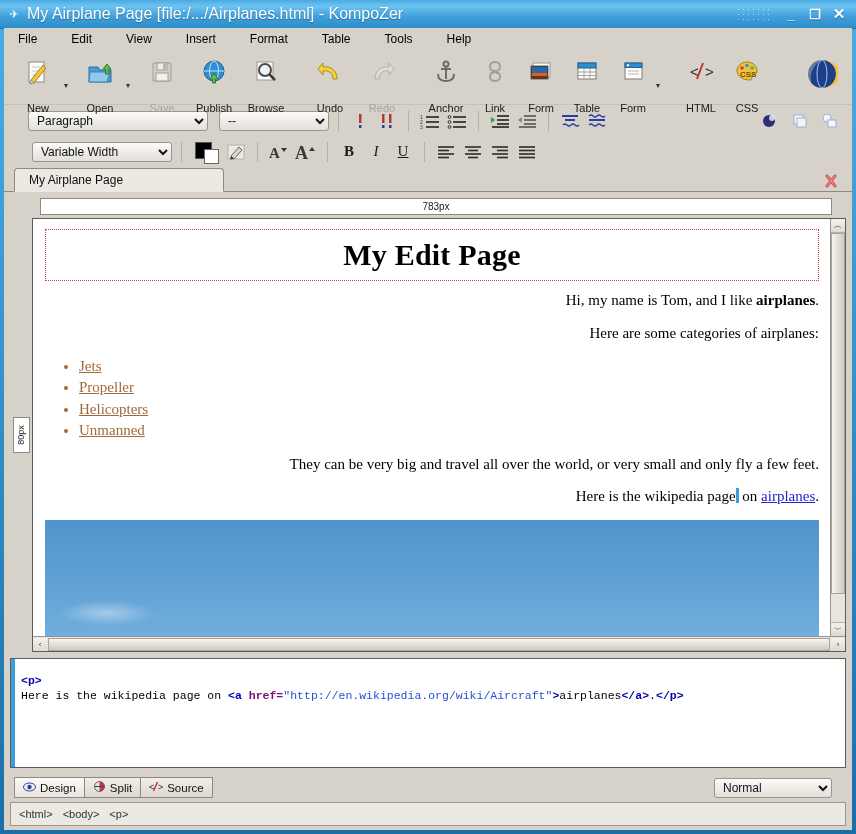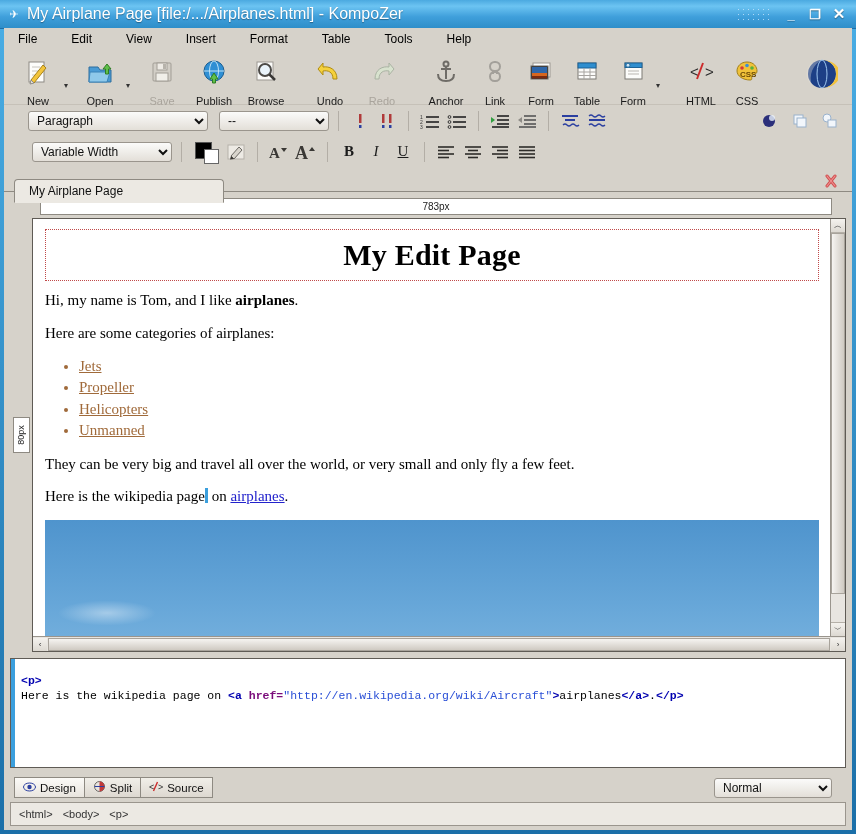--- a/index.html
+++ b/index.html
@@ -66,21 +66,21 @@
     background:#d6d2ca;
     border-bottom:1px solid #c6c1b8;
     position:relative;
   }
   .tb{
     width:52px;display:flex;flex-direction:column;align-items:center;
     padding-top:3px;
   }
   .tb.narrow{width:46px;}
   .tb .glyph{height:30px;display:flex;align-items:flex-end;justify-content:center;}
-  .tb .lab{font-size:11px;color:#1a1a1a;margin-top:10px;}
+  .tb .lab{font-size:11px;color:#1a1a1a;margin-top:17px;}
   .tb.disabled .lab{color:#a9a49c;}
   .tb-arrow{
     width:10px;align-self:center;margin-top:14px;
     font-size:8px;color:#333;
   }
   .tb-sep{width:12px;}
   .globe-right{position:absolute;right:14px;top:8px;}
   
   .fbar{
     height:31px;display:flex;align-items:center;gap:3px;
@@ -111,21 +111,21 @@
   .tabstrip{
     height:24px;background:#d6d2ca;display:flex;align-items:flex-end;
     padding-left:10px;border-bottom:1px solid #8e8a82;position:relative;
   }
   .doctab{
     height:22px;min-width:180px;padding:0 14px;
     display:flex;align-items:center;font-size:12px;color:#111;
     background:#ece9e3;
     border:1px solid #8e8a82;border-bottom:1px solid #ece9e3;
     border-radius:4px 4px 0 0;
-    position:relative;top:12px;
+    position:relative;top:1px;
   }
   .tabclose{
     position:absolute;right:14px;bottom:3px;
     width:14px;height:14px;
   }
   
   .editor-wrap{
     flex:1;display:flex;flex-direction:column;min-height:0;
     background:#d6d2ca;padding:4px 6px 0 6px;
   }
@@ -160,21 +160,21 @@
   }
   .h1box{
     border:1px dotted #c04a4a;
     padding:8px 6px;margin:2px 0 10px 0;
     text-align:center;
   }
   .h1box h1{
     margin:0;font-size:30px;font-weight:bold;
     font-family:"Liberation Serif",serif;letter-spacing:.2px;
   }
-  .page p{margin:10px 0 14px 0;line-height:1.25;}
+  .page p{margin:10px 0 14px 0;line-height:1.25;text-align:right;}
   .page ul{margin:4px 0 14px 0;padding-left:34px;}
   .page li{color:#a06a3a;margin:2px 0;line-height:1.3;text-decoration:underline;}
   .page a{color:#2222cc;text-decoration:underline;}
   .caret{
     display:inline-block;width:3px;height:15px;background:#3b9fdd;
     vertical-align:-2px;
   }
   .skyimg{
     width:100%;height:150px;margin-top:4px;
     background:

